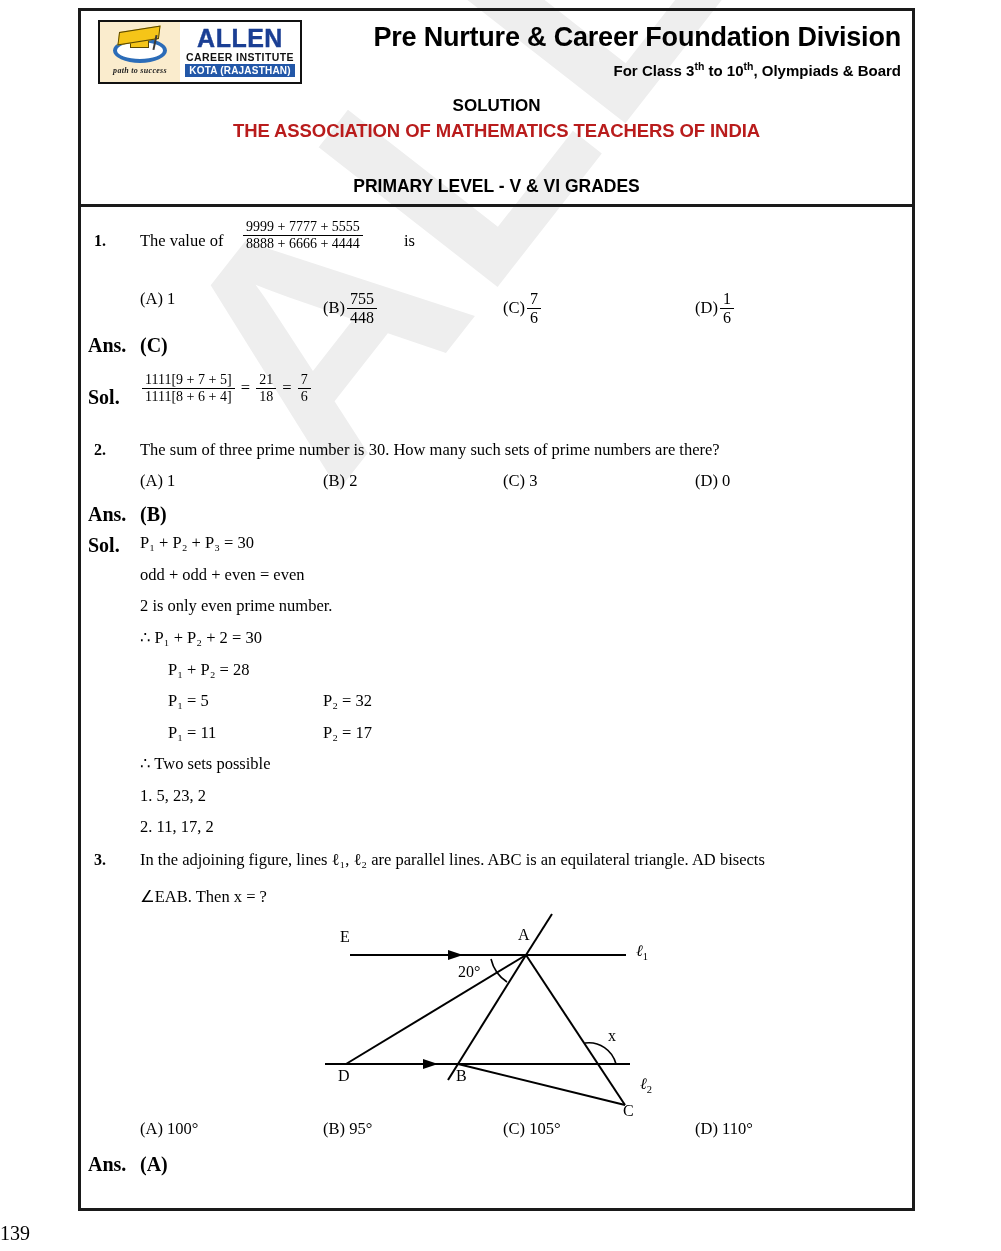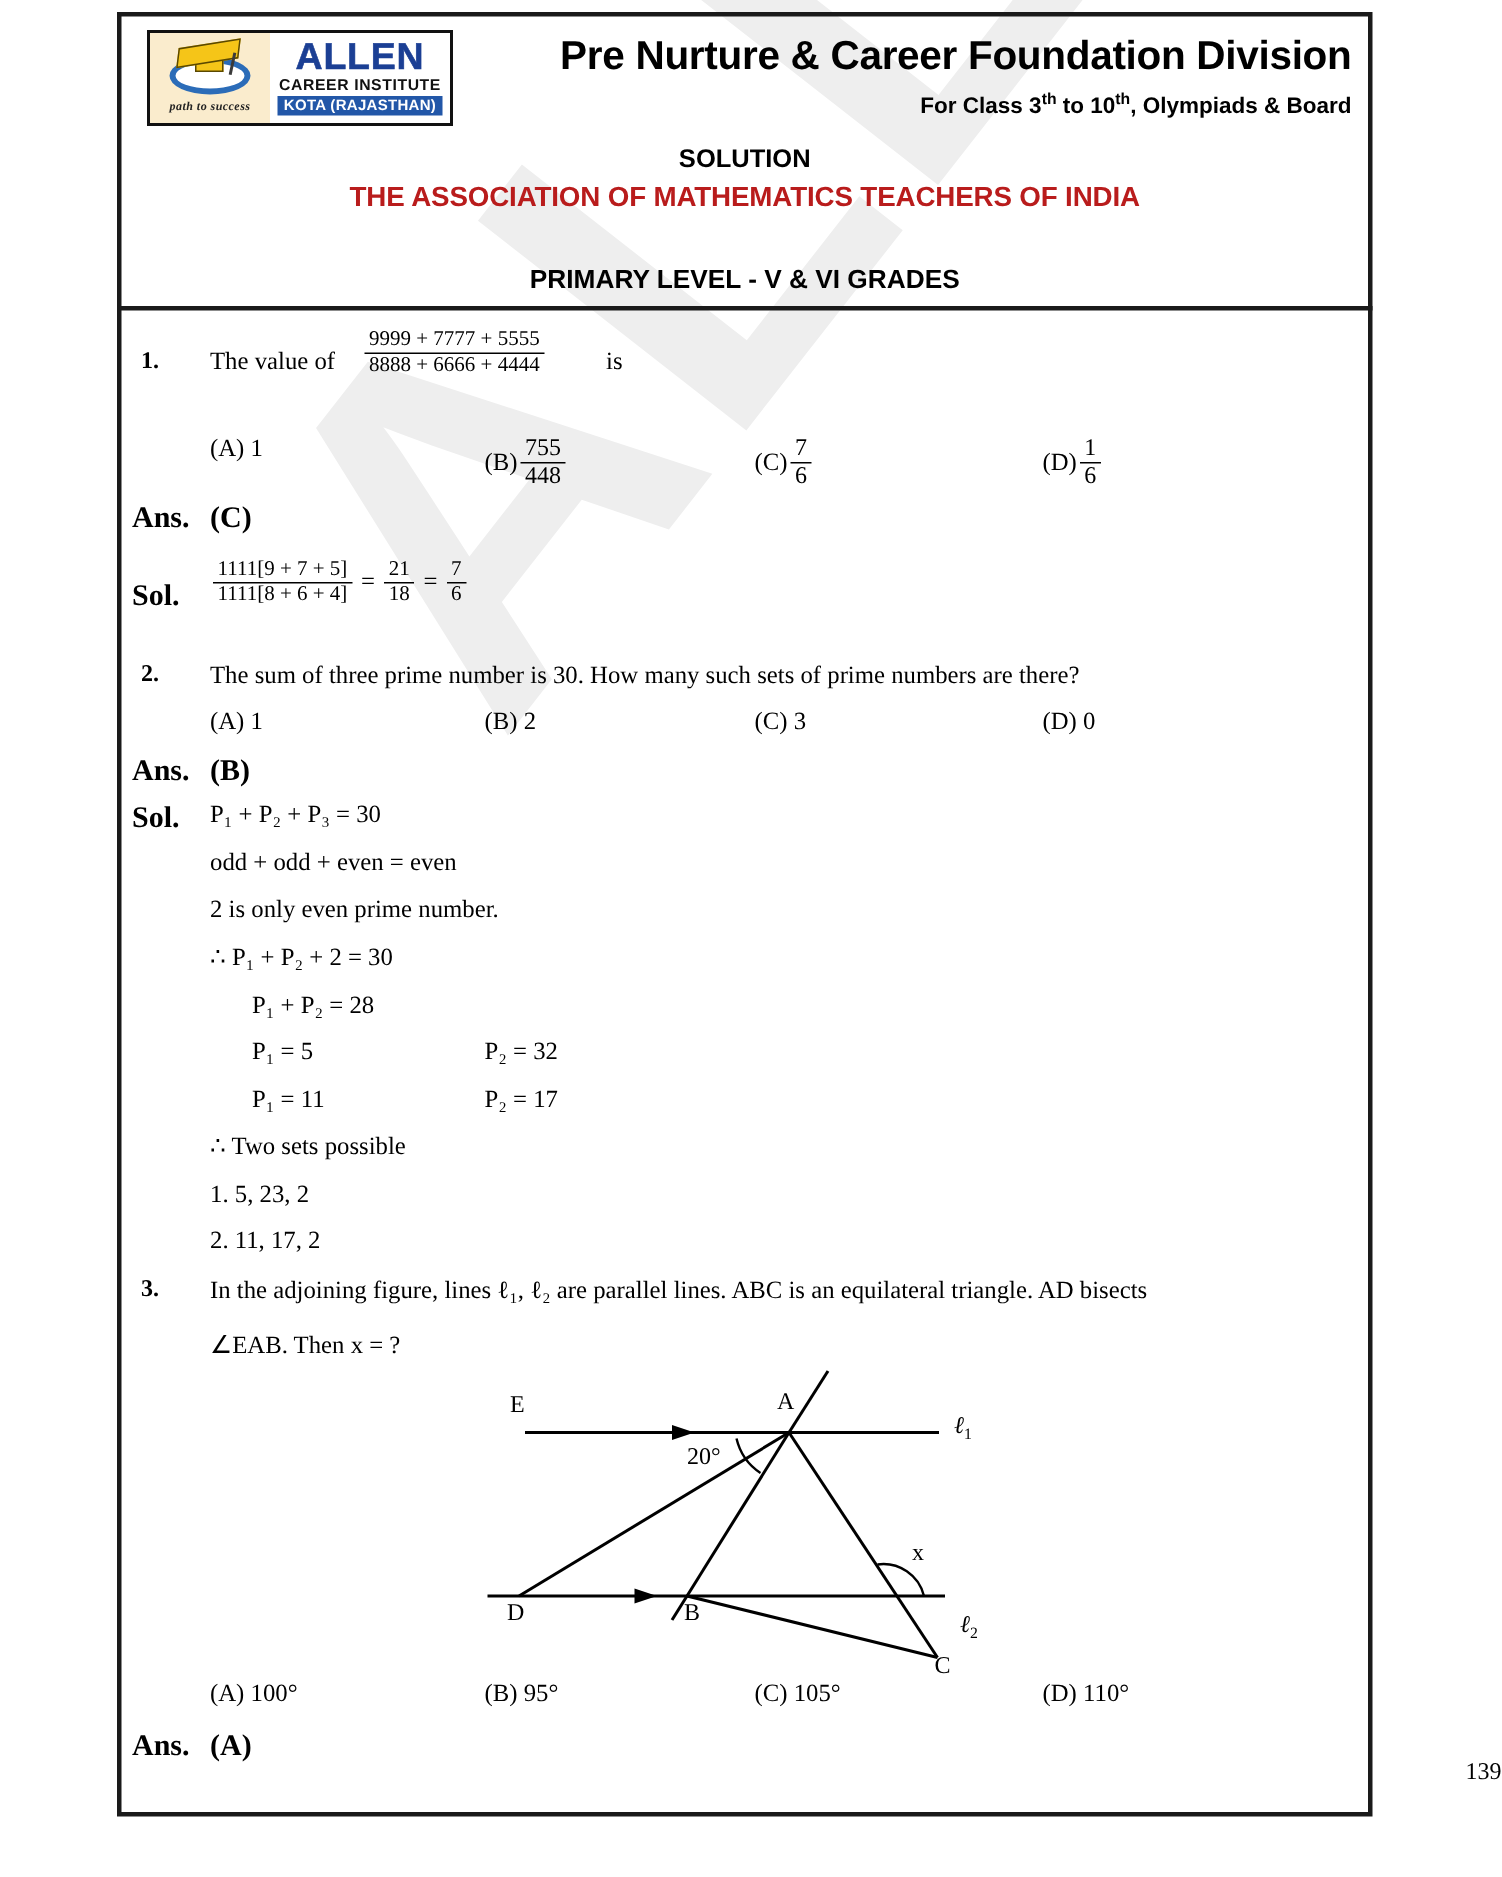--- a/index.html
+++ b/index.html
@@ -309,24 +309,24 @@
     font-family: "Liberation Serif", serif;
     font-size: 16px;
   }
   .figlabel .ell { font-style: italic; }
   .figlabel .sb { font-size: 10.5px; vertical-align: sub; }
 
   
   #pagenum {
     position: absolute;
     left: 0; right: 0;
-    top: 1173px;
-    text-align: right;
-    font-family: "Liberation Serif", serif;
-    font-size: 16px;
+    top: 1222px;
+    text-align: left;
+    font-family: "Liberation Serif", serif;
+    font-size: 20px;
     color: #000000;
     z-index: 3;
   }
 </style>
 </head>
 <body>
 
 <div id="page">
 
   <div id="watermark">

